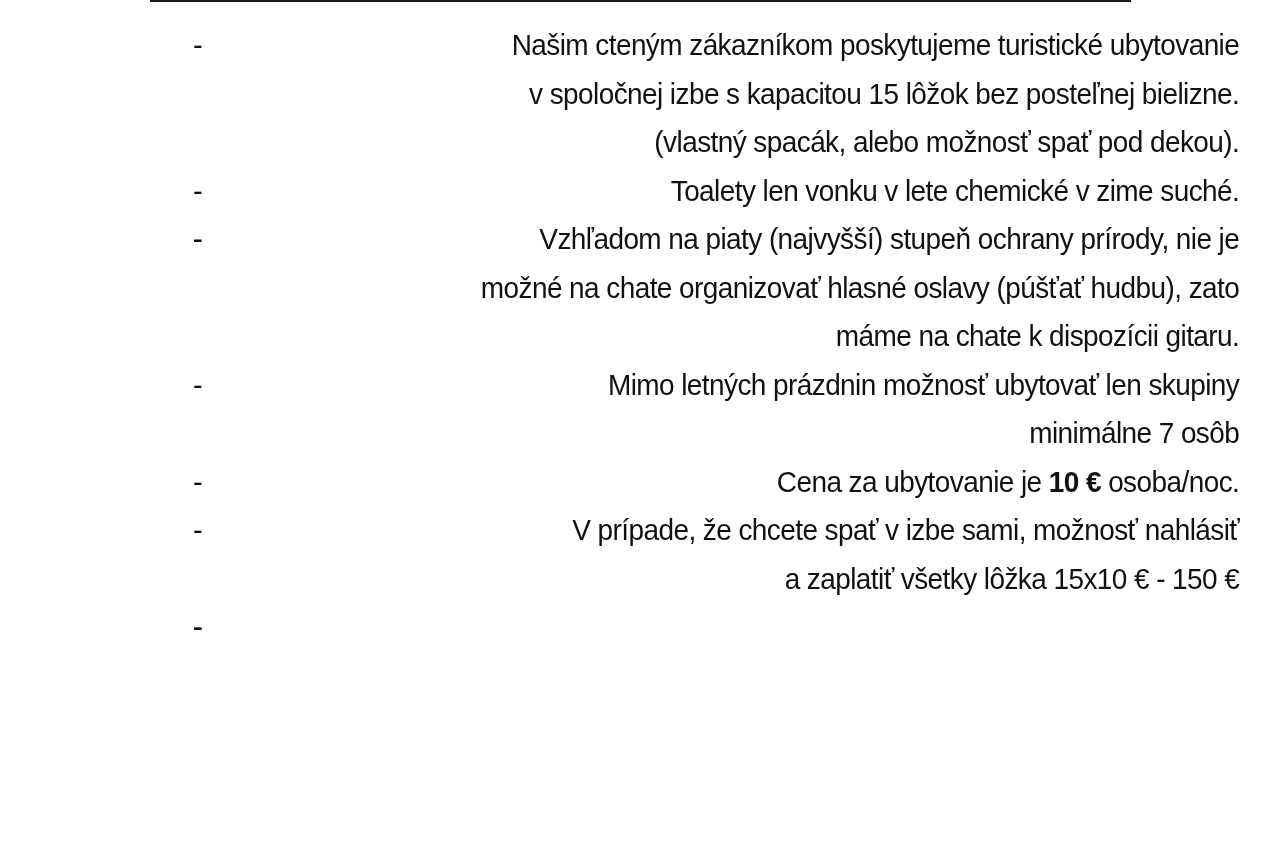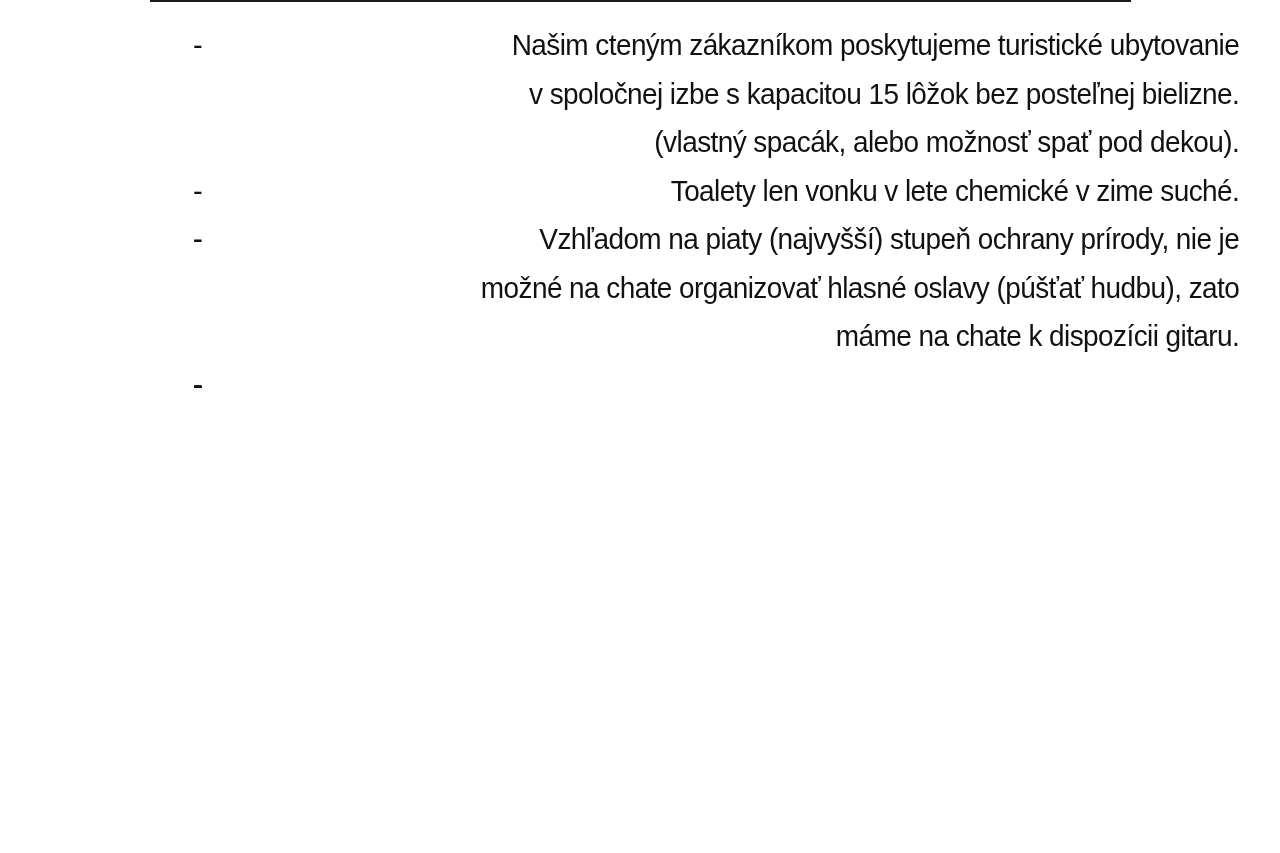--- a/index.html
+++ b/index.html
@@ -102,28 +102,39 @@
       <span class="dash">-</span>
       <div class="lines">
         <span class="line">Vzhľadom na piaty (najvyšší) stupeň ochrany prírody, nie je</span>
         <span class="line">možné na chate organizovať hlasné oslavy (púšťať hudbu), zato</span>
         <span class="line">máme na chate k dispozícii gitaru.</span>
       </div>
     </li>
 
     <li class="item">
       <span class="dash">-</span>
+      <div class="lines">
+        <span class="line">Mimo letných prázdnin možnosť ubytovať len skupiny</span>
+        <span class="line">minimálne 7 osôb</span>
+      </div>
     </li>
 
     <li class="item">
       <span class="dash">-</span>
+      <div class="lines">
+        <span class="line"><span>Cena za ubytovanie je </span><span class="b">10 €</span><span> osoba/noc.</span></span>
+      </div>
     </li>
 
     <li class="item">
       <span class="dash">-</span>
+      <div class="lines">
+        <span class="line">V prípade, že chcete spať v izbe sami, možnosť nahlásiť</span>
+        <span class="line">a zaplatiť všetky lôžka 15x10 € - 150 €</span>
+      </div>
     </li>
 
     <li class="item">
       <span class="dash">-</span>
     </li>
 
     <li class="item">
       <span class="dash">-</span>
     </li>
 

